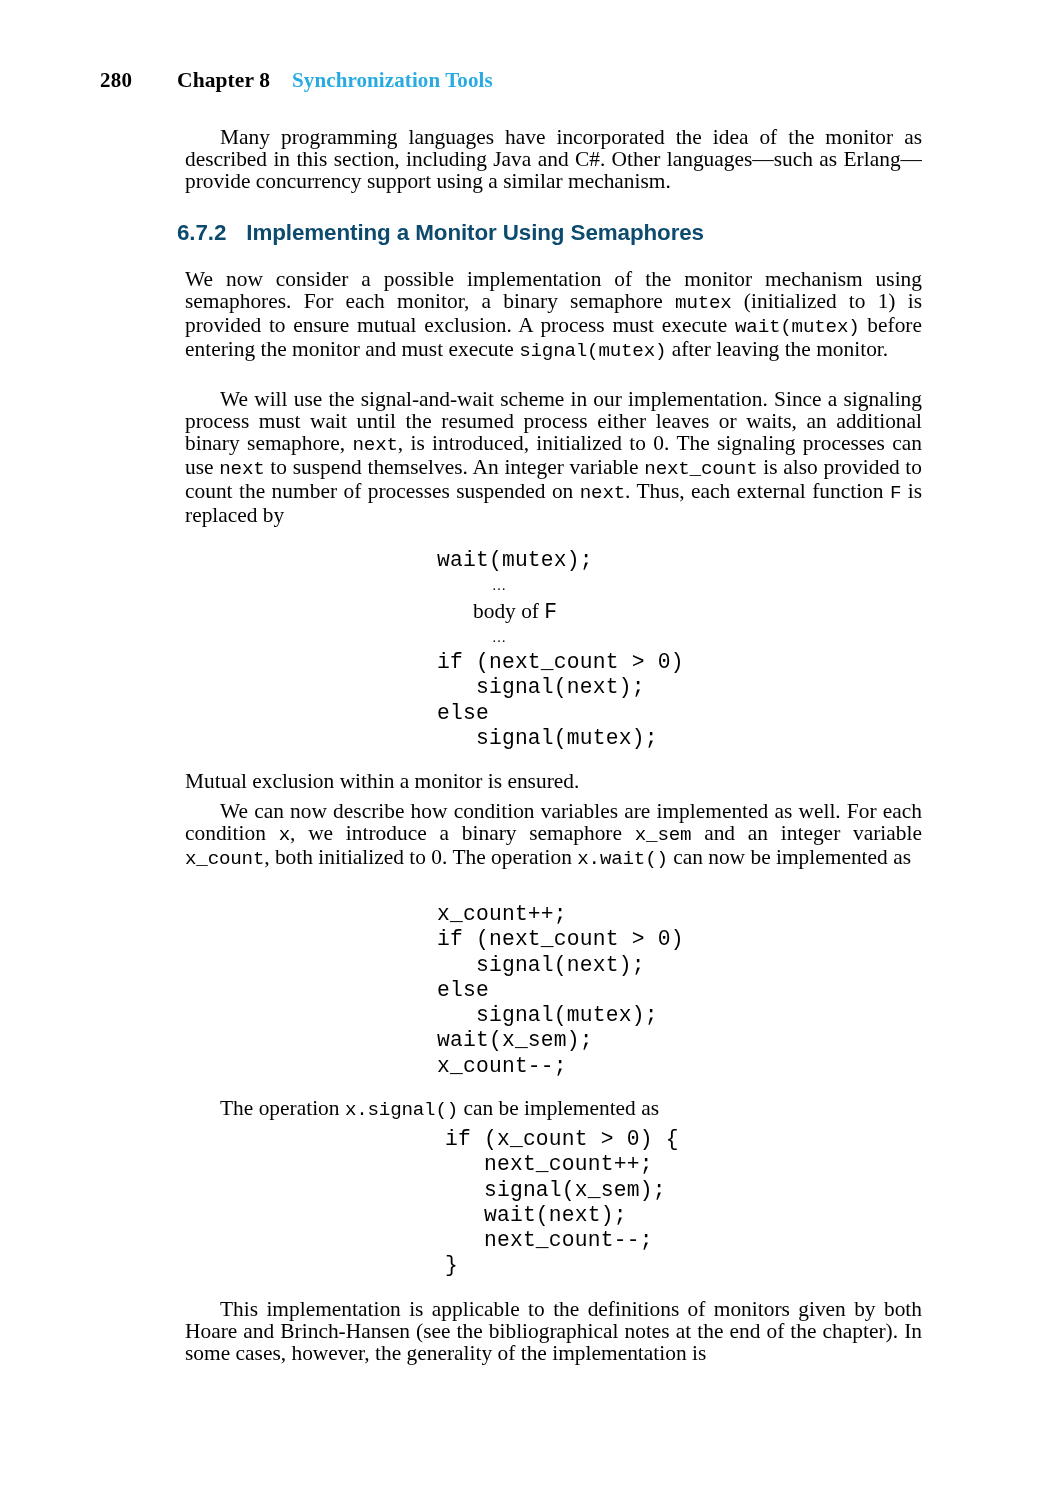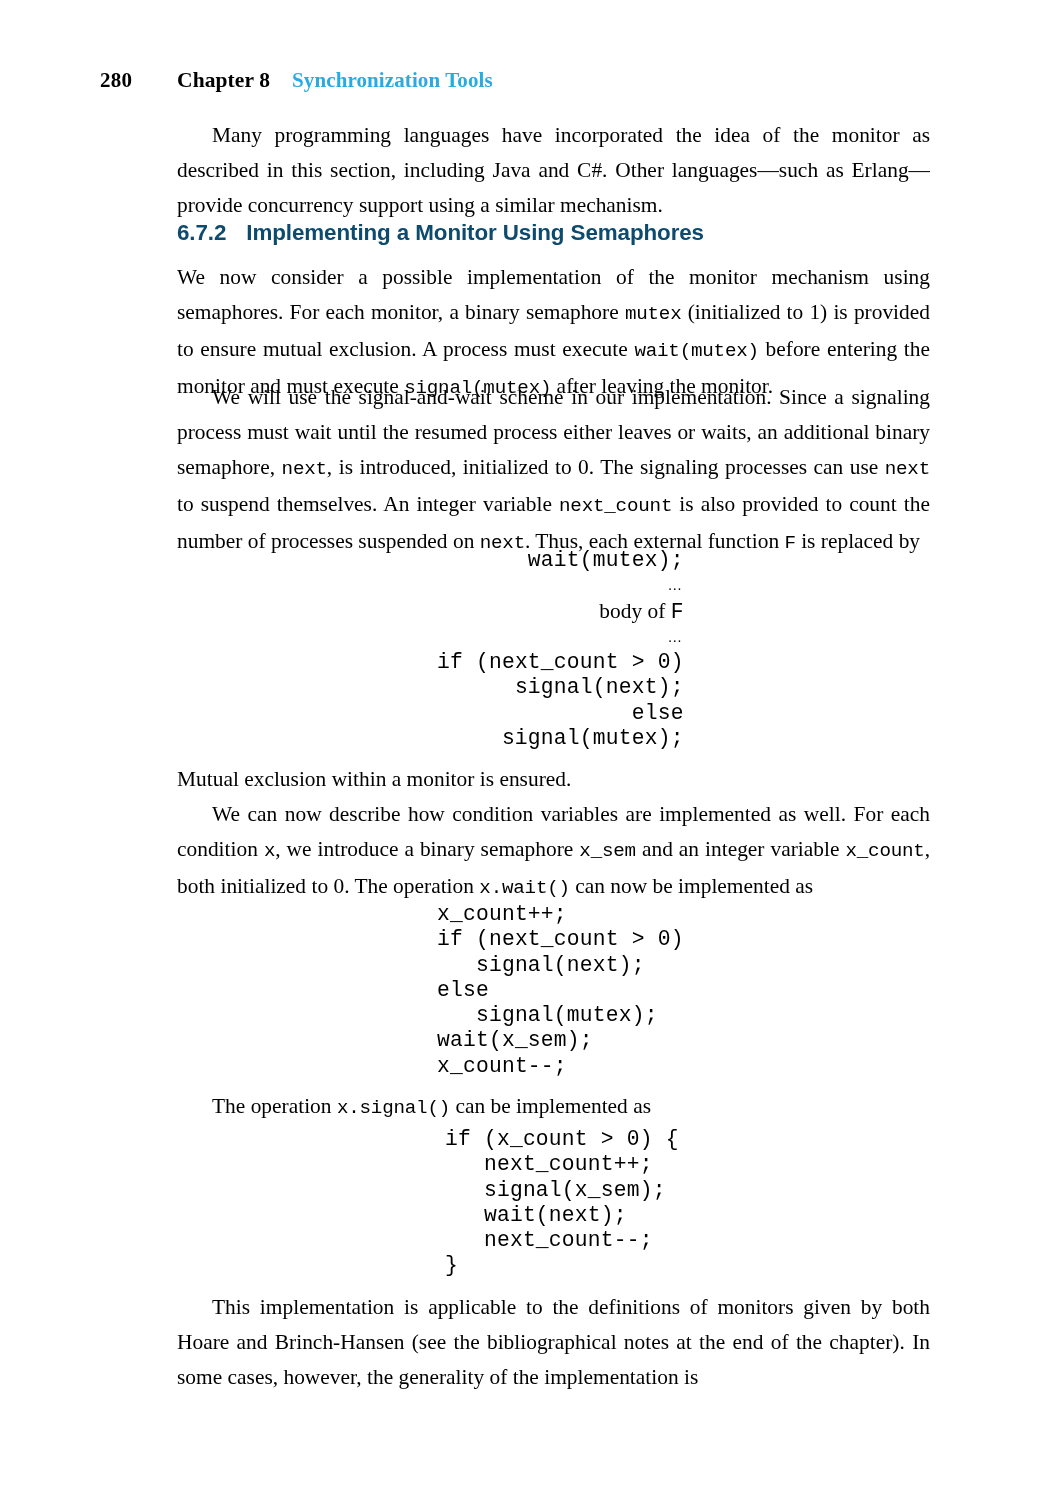--- a/index.html
+++ b/index.html
@@ -59,23 +59,23 @@
 
   
   .column {
     position: absolute;
     left: 177px;
     top: 0;
     width: 753px;
   }
 
   p.body-text {
-    margin: 0;
+    margin: 8px;
     font-size: 21.4px;
-    line-height: 35px;
+    line-height: 22px;
     text-align: justify;
     text-justify: inter-word;
     hyphens: none;
     letter-spacing: 0.01px;
   }
   p.body-text.indent { text-indent: 35px; }
   p.body-text.noindent { text-indent: 0; }
 
   code, .mono {
     font-family: "Liberation Mono", "DejaVu Sans Mono", monospace;
@@ -141,21 +141,21 @@
   </div>
 
   <div class="column abs" style="top:260px;">
     <p class="body-text noindent"><span>We now consider a possible implementation of the monitor mechanism using semaphores. For each monitor, a binary semaphore </span><code>mutex</code><span> (initialized to 1) is provided to ensure mutual exclusion. A process must execute </span><code>wait(mutex)</code><span> before entering the monitor and must execute </span><code>signal(mutex)</code><span> after leaving the monitor.</span></p>
   </div>
 
   <div class="column abs" style="top:380px;">
     <p class="body-text indent"><span>We will use the signal-and-wait scheme in our implementation. Since a signaling process must wait until the resumed process either leaves or waits, an additional binary semaphore, </span><code>next</code><span>, is introduced, initialized to 0. The signaling processes can use </span><code>next</code><span> to suspend themselves. An integer variable </span><code>next_count</code><span> is also provided to count the number of processes suspended on </span><code>next</code><span>. Thus, each external function </span><code>F</code><span> is replaced by</span></p>
   </div>
 
-  <div class="abs" style="left:437px; top:548px;text-align:right;">
+  <div class="abs" style="left:437px; top:548px;">
     <pre class="code-block">wait(mutex);</pre>
     <div class="ellipsis-line" style="padding-left:55px;">…</div>
     <pre class="code-block" style="padding-left:36px;"><span class="serif">body of </span><span>F</span></pre>
     <div class="ellipsis-line" style="padding-left:55px;">…</div>
     <pre class="code-block">if (next_count &gt; 0)</pre>
     <pre class="code-block">   signal(next);</pre>
     <pre class="code-block">else</pre>
     <pre class="code-block">   signal(mutex);</pre>
   </div>
 

